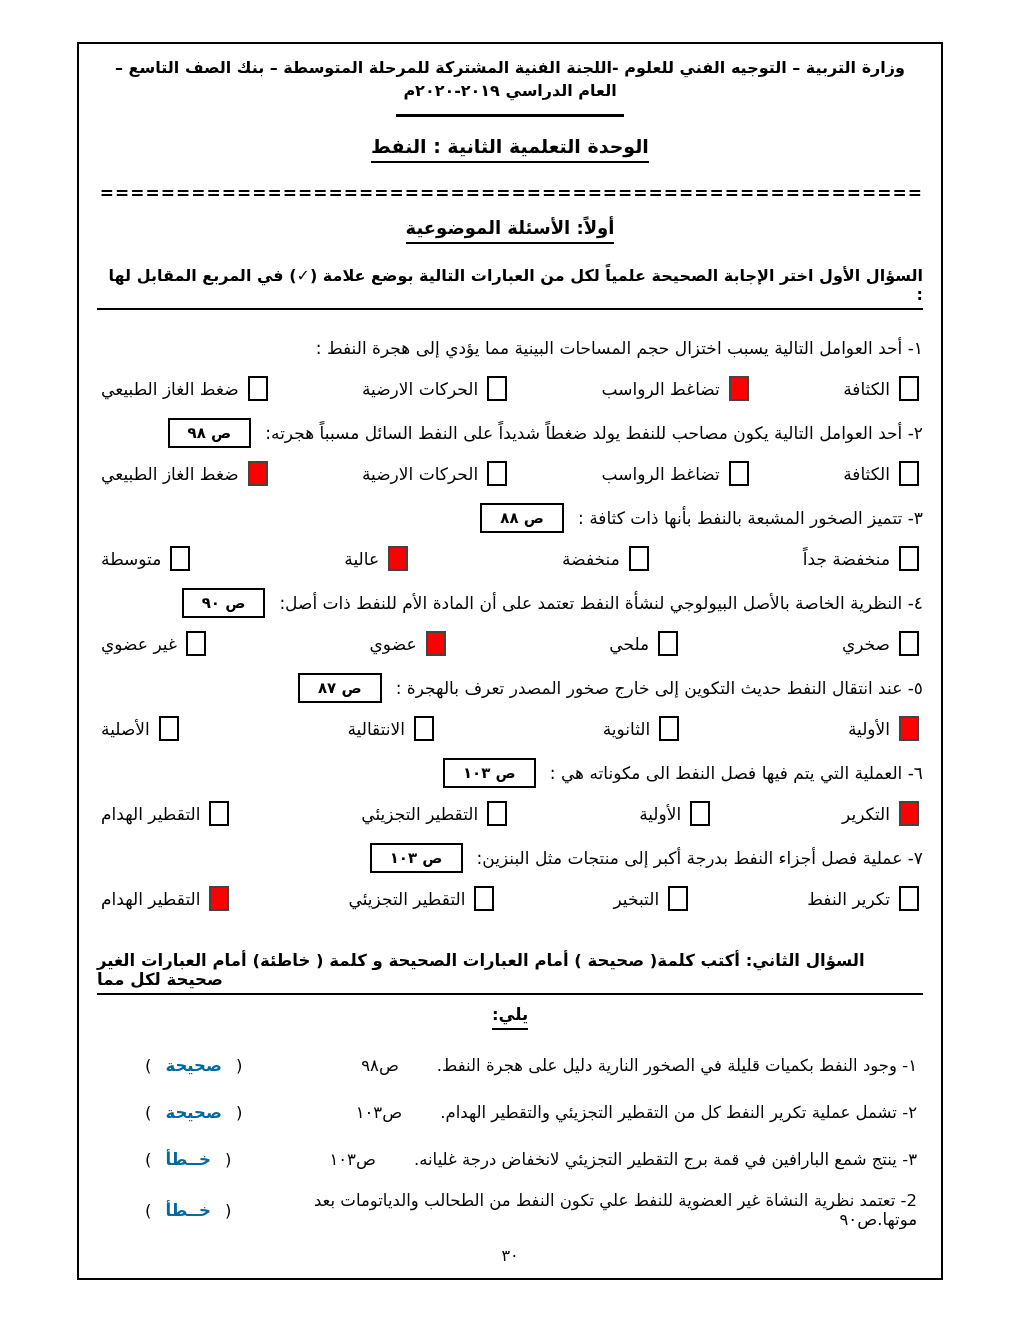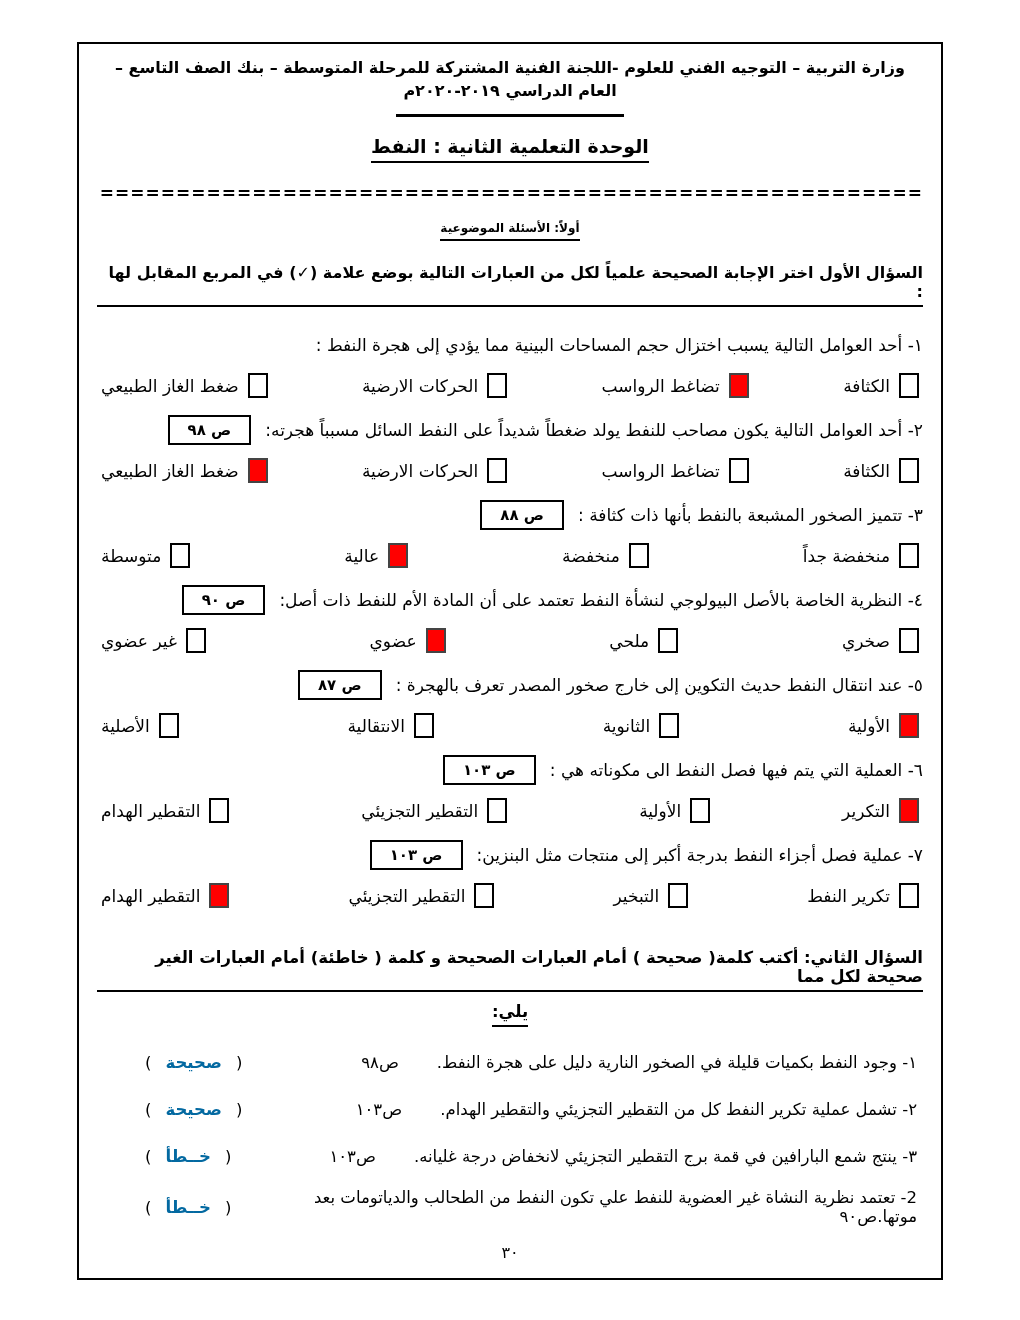--- a/index.html
+++ b/index.html
@@ -13,32 +13,32 @@
     padding:10px 18px 0 18px;overflow:hidden;
   }
   .header-text{text-align:center;font-weight:bold;font-size:16px;line-height:1.45;margin-top:2px;}
   .header-underline{width:228px;border-bottom:3px solid #000;margin:12px auto 18px auto;}
   .center{text-align:center;}
   .u{display:inline-block;border-bottom:2.5px solid #000;padding-bottom:4px;}
   .unit-title{font-weight:bold;font-size:19px;}
   .unit-title-wrap{margin:4px 0 20px 0;text-align:center;}
   .equals{font-weight:bold;font-size:17px;letter-spacing:1px;white-space:nowrap;overflow:hidden;text-align:center;margin:0 0 14px 0;}
   .section1-wrap{margin:8px 0 22px 0;}
-  .section1{font-weight:bold;font-size:12px;}
+  .section1{font-weight:bold;font-size:18px;}
   .instruction-wrap{margin:0 0 18px 0;}
   .instruction{font-weight:bold;font-size:16px;}
   .question{margin-bottom:5px;}
   .q-line{display:flex;align-items:center;gap:14px;font-size:17px;min-height:40px;}
   .page-ref{border:2px solid #000;font-weight:bold;font-size:15px;padding:4px 18px;white-space:nowrap;flex:none;}
   .options{display:flex;justify-content:space-between;align-items:center;margin:8px 4px 12px 4px;}
   .option{display:flex;align-items:center;gap:9px;font-size:17px;}
   .checkbox{width:20px;height:25px;border:2px solid #000;background:#fff;box-sizing:border-box;flex:none;}
   .checkbox.checked{background:#ff0000;border-color:#444;}
   .section2-wrap{margin-top:40px;}
-  .s2-l1{text-align:right;}
+  .s2-l1{text-align:left;}
   .s2-l2{text-align:center;margin-top:10px;}
   .s2-title{font-weight:bold;font-size:16.5px;}
   .tf-list{margin-top:20px;}
   .tf-item{display:flex;align-items:center;font-size:16.5px;margin:0 6px 17px 6px;min-height:30px;}
   .tf-ref{margin-inline-start:38px;white-space:nowrap;}
   .tf-answer{margin-inline-start:auto;margin-inline-end:42px;display:flex;align-items:center;gap:14px;white-space:nowrap;}
   .tf-answer .ans{color:#0369a1;font-weight:bold;}
   .page-number{text-align:center;font-size:16px;margin-top:16px;}
 </style>
 </head>

